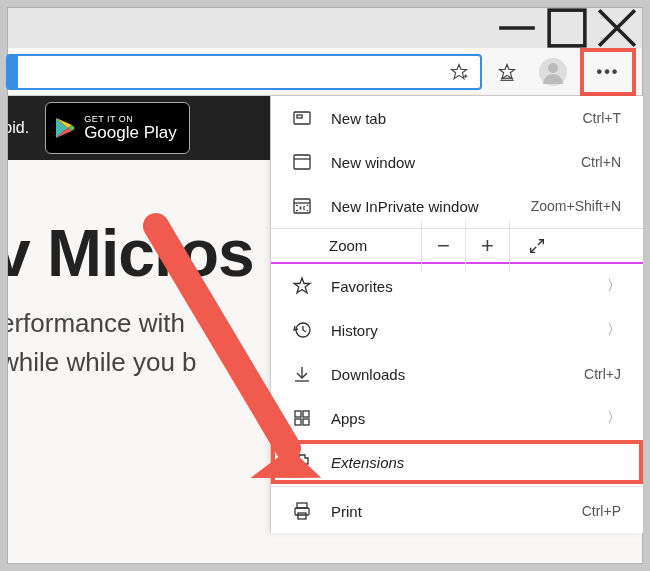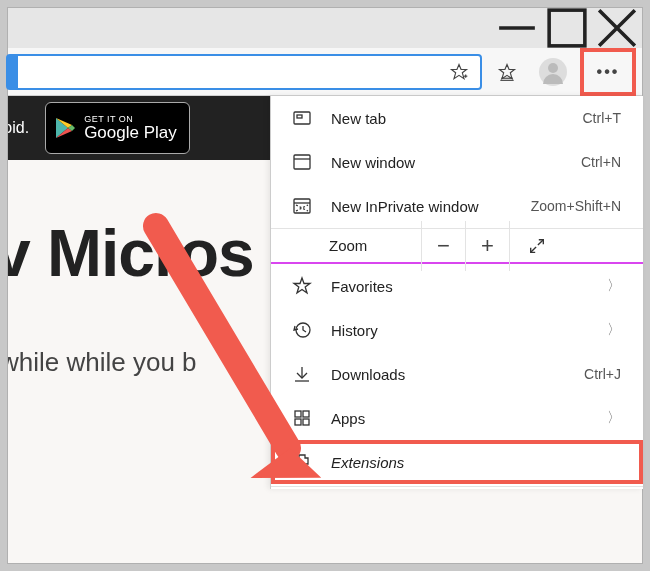--- a/index.html
+++ b/index.html
@@ -256,21 +256,21 @@
         </svg>
         <div class="gplay-txt">
           <div class="gplay-small">GET IT ON</div>
           <div class="gplay-big">Google Play</div>
         </div>
       </div>
     </div>
     <div class="page-body">
       <h1><span>v </span><span>Micros</span></h1>
       <p>
-        <br>
+        <span>erformance with</span><br>
         <span>while while you b</span>
       </p>
     </div>
   </div>
 
   <div class="menu">
     <div class="menu-row">
       <span class="mi-icon">
           <svg viewBox="0 0 20 20">
             <rect x="2" y="4" width="16" height="12" rx="1"></rect>
@@ -362,20 +362,31 @@
     </div>
     <div class="menu-row hl">
       <span class="mi-icon">
           <svg viewBox="0 0 20 20">
             <path d="M7 3h6v3h3v6h-3a2 2 0 1 0 0 4h3v1H4v-4a2 2 0 1 0 0-4V6h3z"></path>
           </svg>
         </span>
       <span class="mi-label">Extensions</span>
     </div>
     <div class="sep"></div>
+    <div class="menu-row">
+      <span class="mi-icon">
+          <svg viewBox="0 0 20 20">
+            <rect x="5" y="2" width="10" height="5"></rect>
+            <rect x="3" y="7" width="14" height="7" rx="1"></rect>
+            <rect x="6" y="12" width="8" height="6"></rect>
+          </svg>
+        </span>
+      <span class="mi-label">Print</span>
+      <span class="mi-short">Ctrl+P</span>
+    </div>
   </div>
 
   <svg class="arrow" width="210" height="290">
     <defs></defs>
     <line x1="18" y1="18" x2="150" y2="240" stroke="#f15b4e" stroke-width="26" stroke-linecap="round"></line>
     <polygon points="150,240 185,265 115,275" fill="#f15b4e" transform="rotate(8 150 255)"></polygon>
   </svg>
 
 </div>
 

